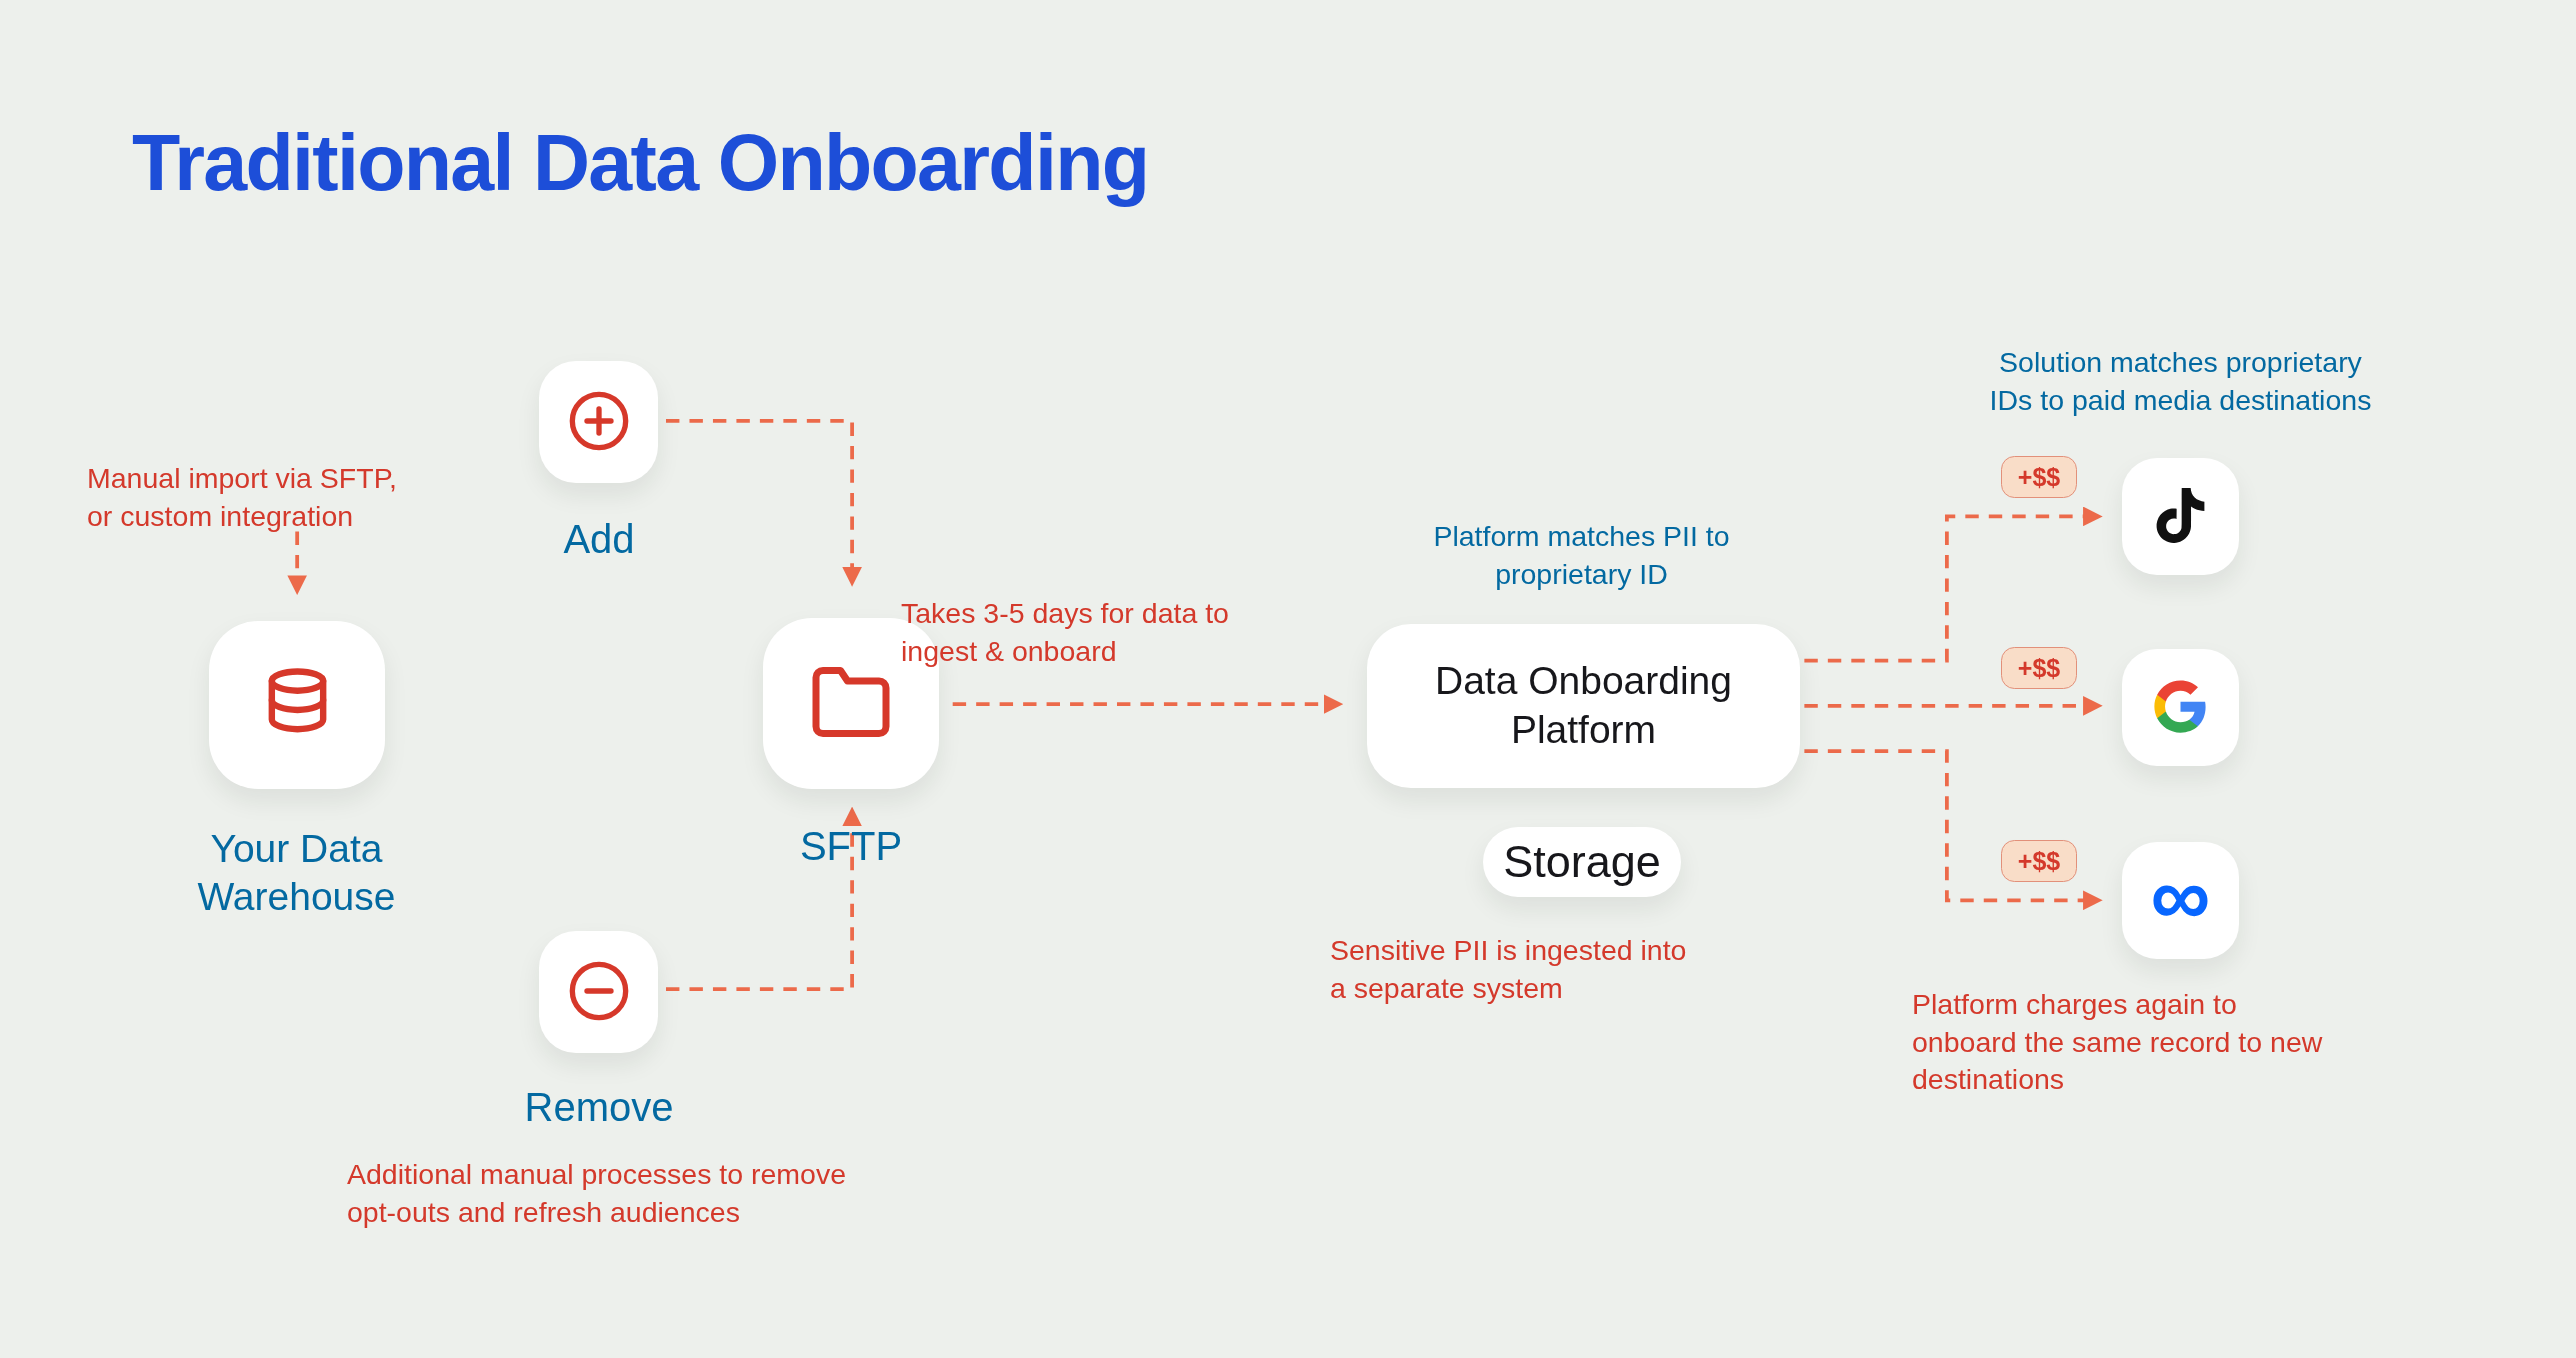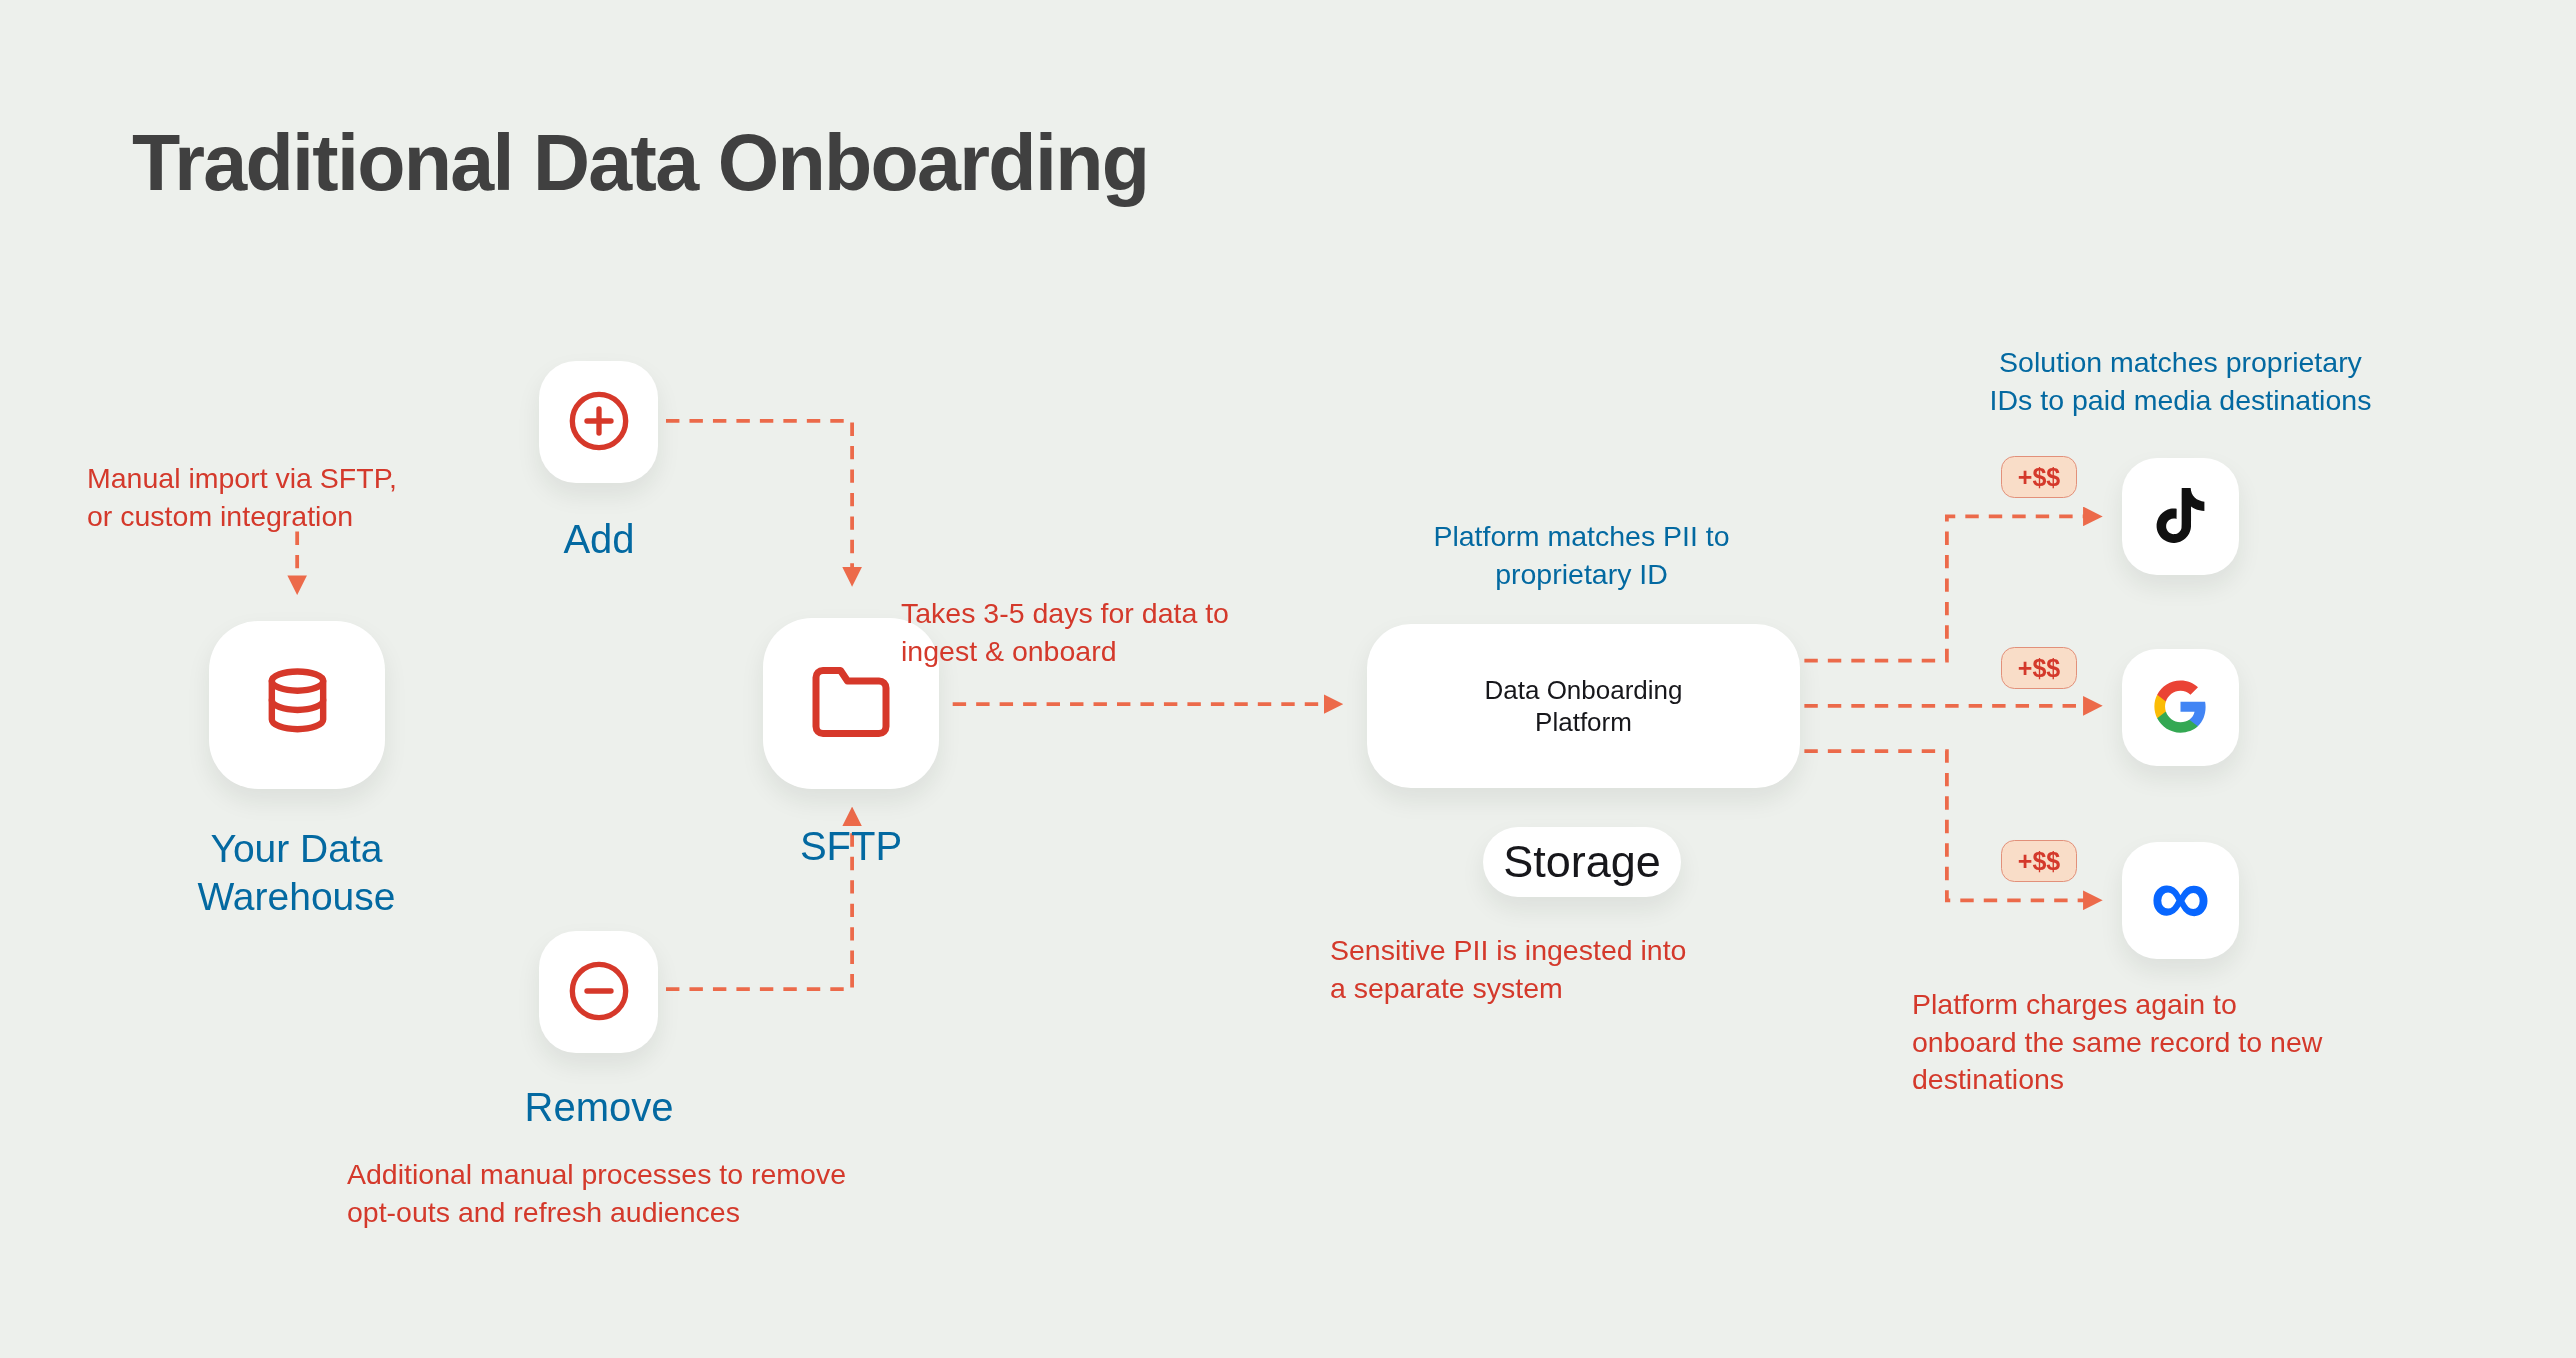--- a/index.html
+++ b/index.html
@@ -11,21 +11,21 @@
     font-family:"Liberation Sans", sans-serif;
     overflow:hidden;
   }
   .abs{position:absolute;}
   .pre{white-space:pre-line;}
   .title{
     left:132px; top:117px;
     font-size:79px;
     font-weight:800;
     letter-spacing:-1.7px;
-    color:#404040;
+    color:#1d4ed8;
   }
   .card{
     position:absolute;
     background:#ffffff;
     border-radius:40px;
     box-shadow:0 11.7px 25px rgba(25,40,30,0.08);
     display:flex;
     align-items:center;
     justify-content:center;
   }
@@ -48,21 +48,21 @@
     font-weight:500;
     text-align:center;
     line-height:1.22;
   }
   .platform-card{
     left:1367px; top:624px; width:433px; height:164px;
     border-radius:44px;
     flex-direction:column;
   }
   .platform-text{
-    font-size:26px;
+    font-size:39px;
     line-height:1.25;
     font-weight:500;
     color:#17171b;
     text-align:center;
   }
   .storage-pill{
     left:1483px; top:827px; width:198px; height:70px;
     border-radius:37px;
   }
   .storage-text{

